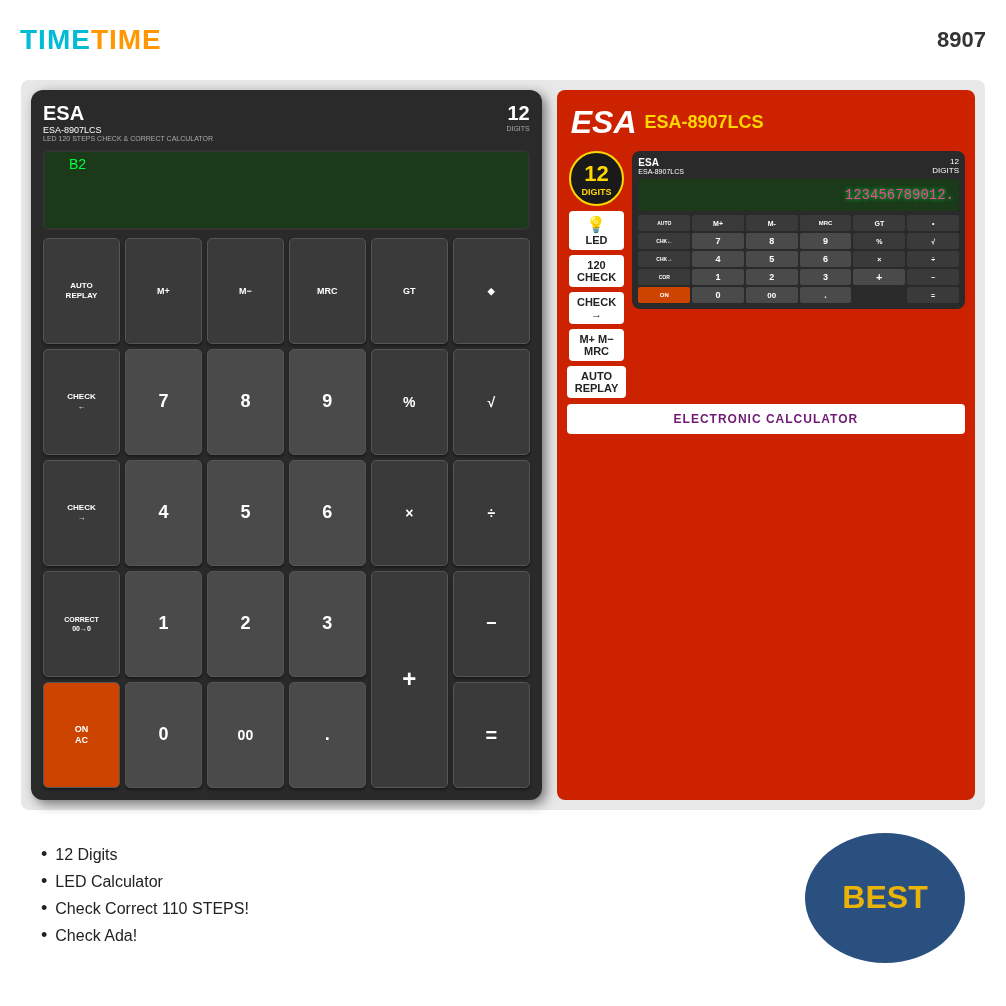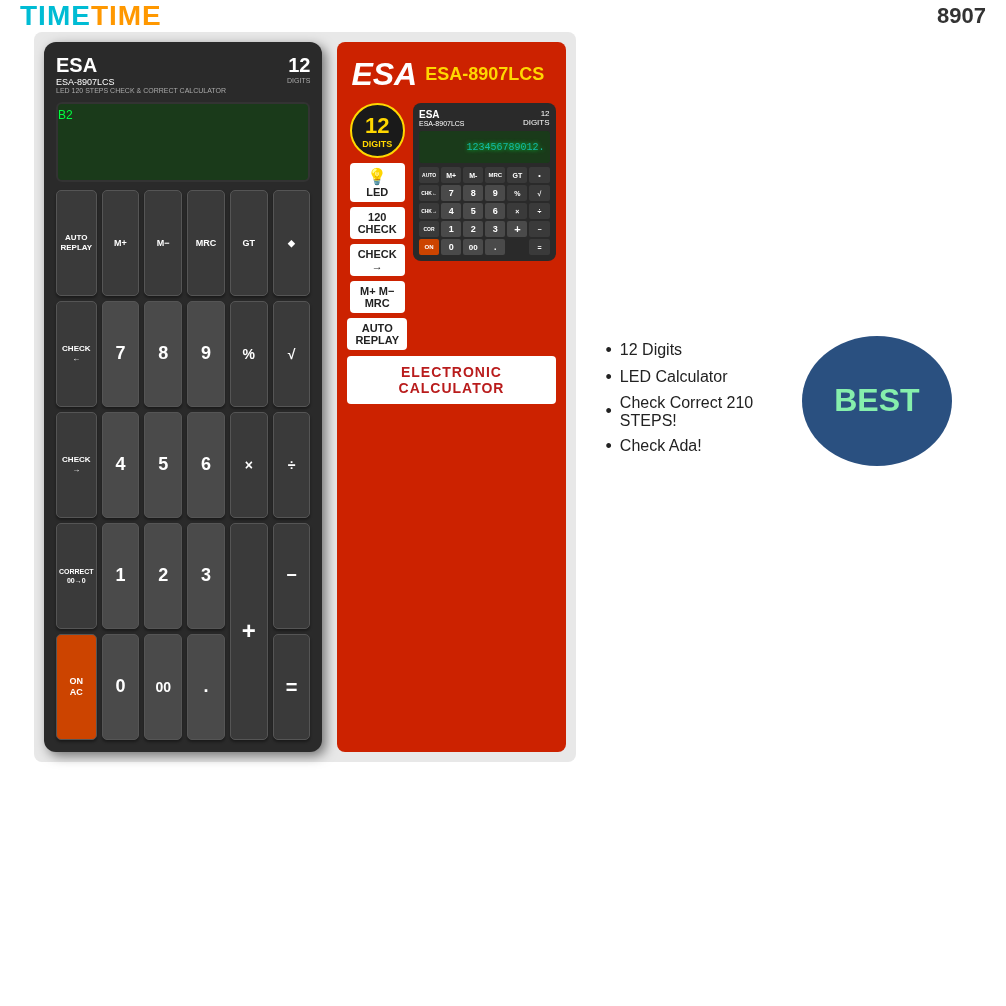--- a/index.html
+++ b/index.html
@@ -16,41 +16,41 @@
       height: 1006px;
       background: white;
       position: relative;
     }
 
     
     .header {
       display: flex;
       justify-content: space-between;
       align-items: center;
-      padding: 0 20px;
+      padding: 24px 20px;
       background: white;
     }
     .brand-logo {
       font-size: 28px;
       font-weight: 900;
       letter-spacing: 1px;
     }
     .brand-time1 { color: #00bcd4; }
     .brand-time2 { color: #ff9800; }
     .model-number {
       font-size: 22px;
       font-weight: bold;
       color: #333;
     }
 
     
     .main-content {
-      padding: 0 29px;
-      display: flex;
-      flex-direction: row;
+      padding: 0 16px;
+      display: flex;
+      flex-direction: column;
     }
 
     
     .calculators-area {
       display: flex;
       gap: 15px;
       padding: 10px 10px;
       background: #e8e8e8;
       border-radius: 8px;
       margin: 0 5px;
@@ -122,23 +122,23 @@
       font-family: 'Courier New', monospace;
       font-size: 38px;
       font-weight: bold;
       color: #00ff41;
       letter-spacing: 2px;
       text-shadow: 0 0 8px #00ff41;
     }
     .display-icon {
       position: absolute;
       top: 4px;
-      left: 0;
+      left: 24px;
       color: #00ff41;
-      font-size: 12px;
+      font-size: 14px;
     }
 
     
     .btn-grid {
       display: grid;
       grid-template-columns: repeat(6, 1fr);
       gap: 5px;
       flex: 1;
     }
 
@@ -307,22 +307,22 @@
       border-radius: 3px;
       padding: 3px 5px;
       height: 32px;
       display: flex;
       align-items: center;
       justify-content: flex-end;
       margin-bottom: 4px;
     }
     .mini-display-num {
       font-family: 'Courier New', monospace;
-      font-size: 10px;
-      color: #14b8a6;
+      font-size: 14px;
+      color: #ec4899;
       text-shadow: 0 0 4px #00ff41;
     }
     .mini-btn-grid {
       display: grid;
       grid-template-columns: repeat(6, 1fr);
       gap: 2px;
     }
     .mini-btn {
       background: #3a3a3a;
       border-radius: 2px;
@@ -336,23 +336,23 @@
     }
     .mini-btn.num { background: #4a4a4a; font-size: 9px; }
     .mini-btn.on { background: #cc4400; }
     .mini-btn.tall2 { grid-row: span 2; font-size: 11px; }
 
     .box-bottom-label {
       background: white;
       border-radius: 4px;
       text-align: center;
       padding: 8px;
-      font-size: 14px;
+      font-size: 12px;
       font-weight: 900;
-      color: #b91c1c;
+      color: #701a75;
       letter-spacing: 1px;
     }
 
     
     .bottom-section {
       display: flex;
       justify-content: space-between;
       align-items: center;
       padding: 15px 25px;
       margin-top: 8px;
@@ -376,21 +376,21 @@
 
     .best-seller-badge {
       background: #2a5080;
       border-radius: 50%;
       width: 160px;
       height: 130px;
       display: flex;
       flex-direction: column;
       align-items: center;
       justify-content: center;
-      color: #86efac;
+      color: #eab308;
       font-size: 32px;
       font-weight: 900;
       line-height: 1.1;
       text-align: center;
       border-radius: 50% / 50%;
     }
   </style>
 </head>
 <body>
 
@@ -566,21 +566,21 @@
         <li>
           <span class="bullet">•</span>
           <span>12 Digits</span>
         </li>
         <li>
           <span class="bullet">•</span>
           <span>LED Calculator</span>
         </li>
         <li>
           <span class="bullet">•</span>
-          <span>Check Correct 210 STEPS!</span>
+          <span>Check Correct 110 STEPS!</span>
         </li>
         <li>
           <span class="bullet">•</span>
           <span>Check Ada!</span>
         </li>
       </ul>
 
       <div class="best-seller-badge">
         <span>BEST</span>
       </div>

